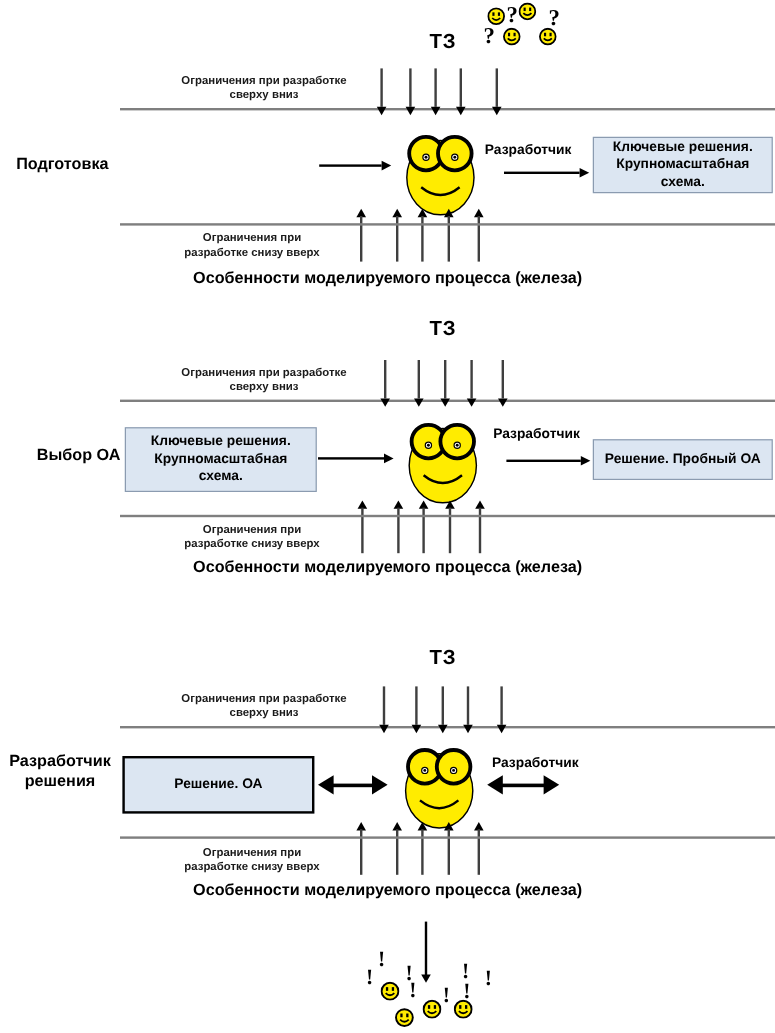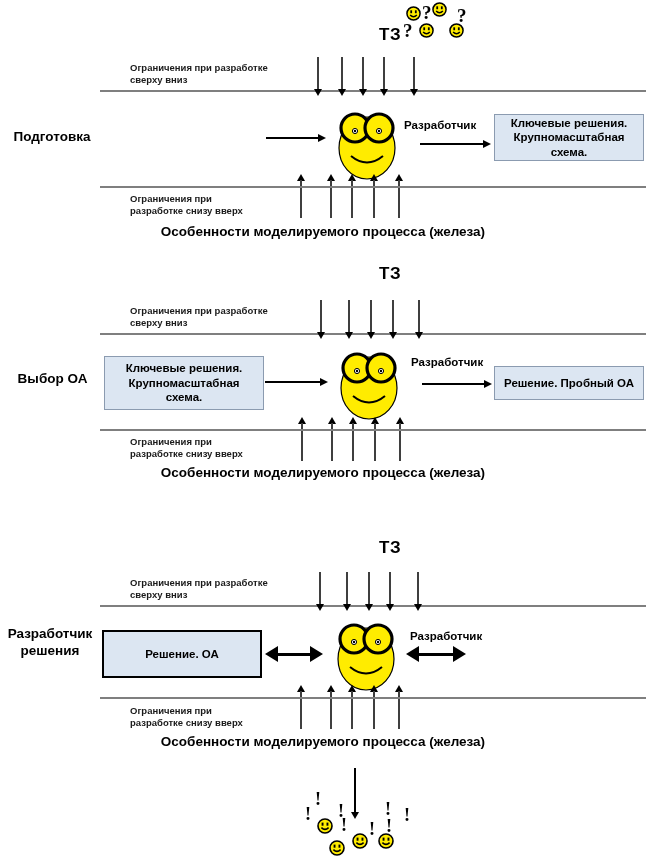--- a/index.html
+++ b/index.html
@@ -25,26 +25,26 @@
     font-size: 13.5px;
     font-weight: bold;
     line-height: 17px;
     text-align: center;
     color: #000;
   }
   .tz-label {
     font-size: 17px;
     font-weight: bold;
     letter-spacing: .5px;
-    margin-left: 21px;
   }
   .constraint-text {
     font-size: 9.5px;
     font-weight: bold;
     line-height: 12px;
+    text-align: center;
     color: #1a1a1a;
   }
   .bottom-caption {
     font-size: 13.5px;
     font-weight: bold;
     text-align: center;
     color: #000;
     white-space: nowrap;
   }
   .dev-label {
@@ -252,21 +252,21 @@
     <div class="abs constraint-text" style="left:130px; top:193px; width:160px;">Ограничения при</div>
     <div class="abs constraint-text" style="left:130px; top:205px; width:160px;">разработке снизу вверх</div>
 
     <div class="abs bottom-caption" style="left:0; top:224px; width:646px;">Особенности моделируемого процесса (железа)</div>
   </div>
 
   <div class="abs" style="left:0; top:250px; width:646px; height:260px;">
 
     <div class="abs tz-label" style="left:358px; top:14px;">ТЗ</div>
 
-    <div class="abs stage-label" style="left:0px; top:120px; width:105px;">Выбор ОА</div>
+    <div class="abs stage-label" style="left:13px; top:120px; width:105px;">Выбор ОА</div>
 
     <div class="abs constraint-text" style="left:130px; top:55px; width:180px;">Ограничения при разработке</div>
     <div class="abs constraint-text" style="left:130px; top:67px; width:180px;">сверху вниз</div>
 
     <div class="abs hrule" style="left:100px; top:83px; width:546px;"></div>
 
     <div class="abs vline" style="left:320px; top:50px; height:32px;"></div>
     <div class="abs arrowhead-down" style="left:316.5px; top:82px;"></div>
     <div class="abs vline" style="left:348px; top:50px; height:32px;"></div>
     <div class="abs arrowhead-down" style="left:344.5px; top:82px;"></div>

